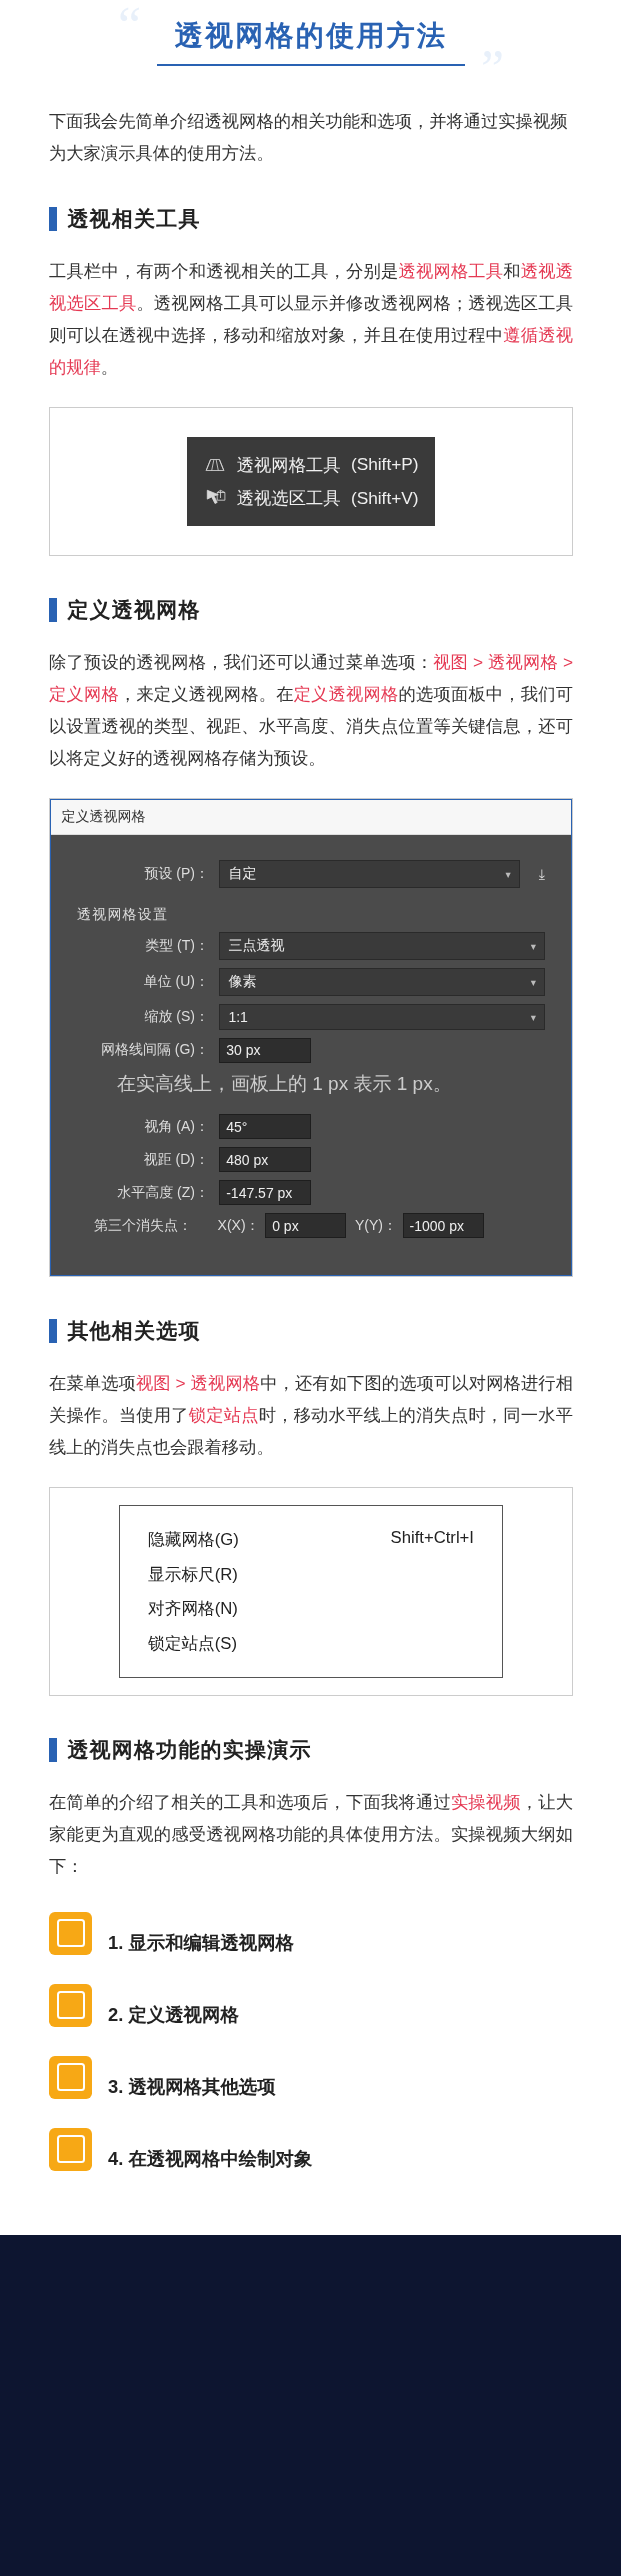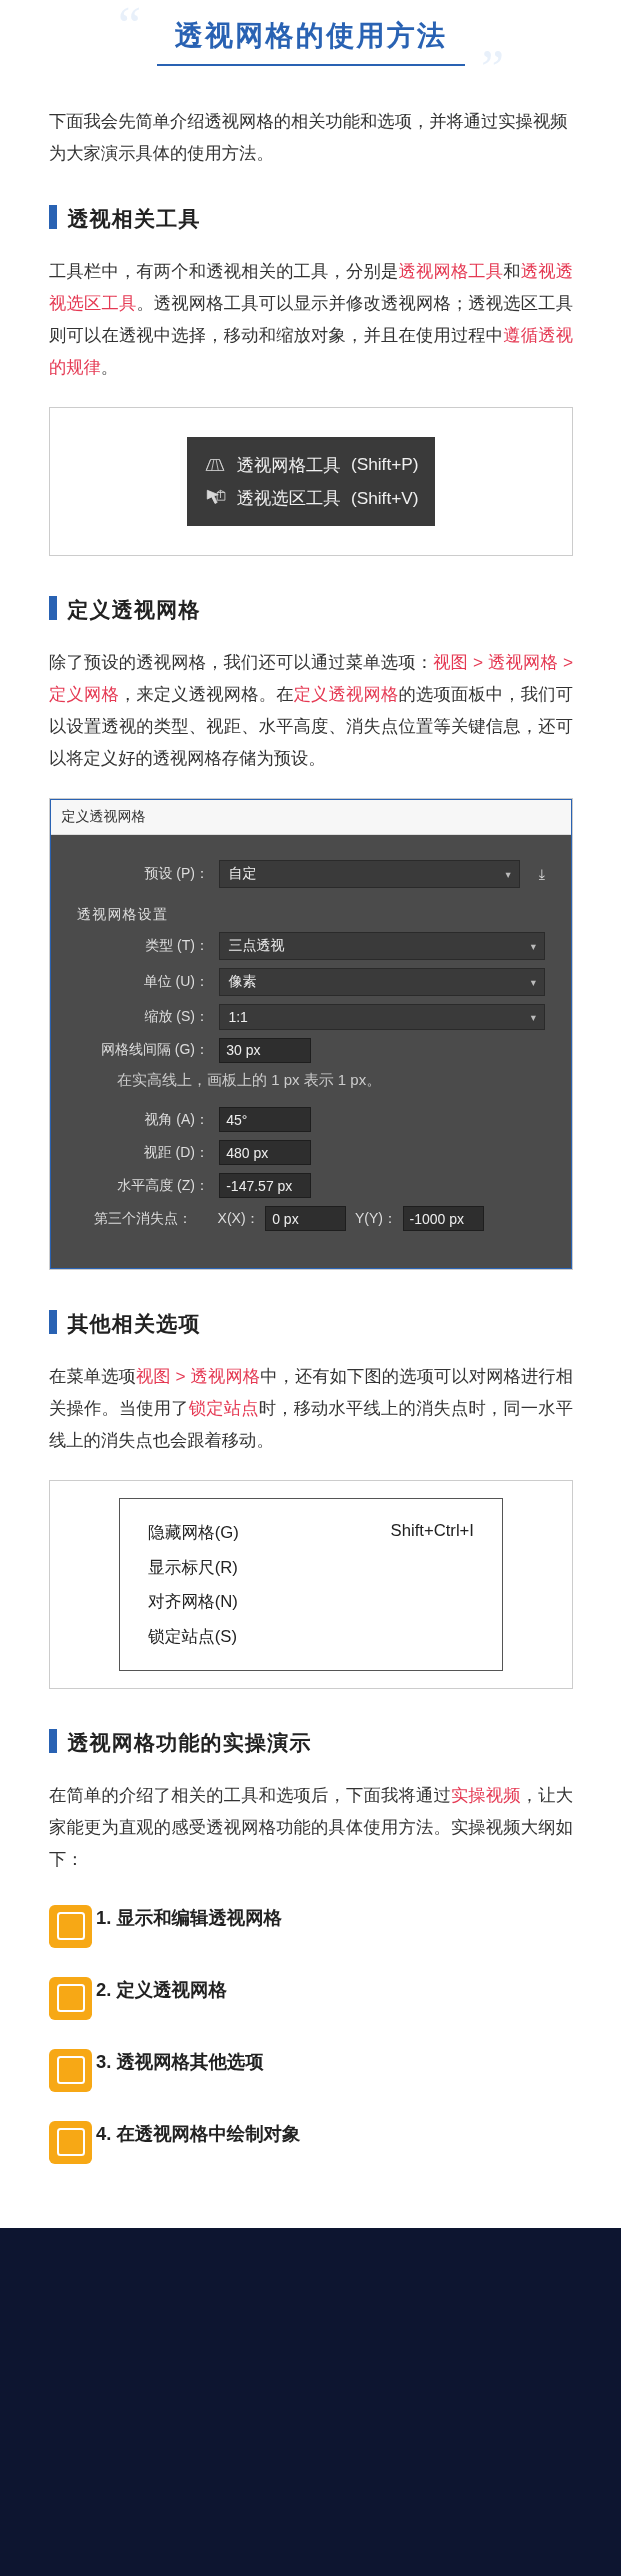--- a/index.html
+++ b/index.html
@@ -4,49 +4,49 @@
 <style>
 * { margin: 0; padding: 0; box-sizing: border-box; }
 body { background: #0d1530; font-family: "Microsoft YaHei", "PingFang SC", sans-serif; }
 .page { width: 622px; margin: 0 auto; background: #fff; padding: 17.3px 49px 35px; }
 .title-wrap { text-align: center; margin-bottom: 40px; position: relative; }
 .title-quote-left, .title-quote-right { position: absolute; font-size: 52px; color: #e8f0fa; font-family: Georgia, serif; line-height: 1; }
 .title-quote-left { left: 69px; top: -17.3px; }
 .title-quote-right { right: 69px; top: 26px; }
 .page-title { font-size: 28px; font-weight: 700; color: #2962b3; display: inline-block; border-bottom: 2.3px solid #2962b3; padding: 0 17.3px 8.6px; position: relative; z-index: 1; letter-spacing: 2.3px; }
 .intro { font-size: 17.3px; color: #333; line-height: 1.85; margin-bottom: 35px; }
-.section-heading { display: flex; margin-bottom: 23px; }
+.section-heading { display: flex; align-items: center; margin-bottom: 23px; }
 .blue-bar { width: 8px; height: 24px; background: #2962b3; margin-right: 10.4px; }
 .section-heading-text { font-size: 21px; font-weight: 700; color: #222; letter-spacing: 1.2px; }
 .body-text { font-size: 17.3px; color: #333; line-height: 1.85; margin-bottom: 23px; text-align: justify; }
 .hl { color: #e53953; }
 .img-box { border: 0.6px solid #ccc; padding: 29px; margin-bottom: 40px; display:flex; justify-content:center; }
 .tool-panel { background: #3a3a3a; padding: 11.5px 16px; display:inline-block; }
 .tool-row { display: flex; align-items: center; color: #f0f0f0; font-size: 17.3px; padding: 4.6px 0; gap: 10.4px;}
 .tool-icon { width: 23px; height: 23px; display:inline-flex;align-items:center;justify-content:center; }
 .tool-icon svg { stroke:#d8d8d8; fill:none; stroke-width:1.5; }
 .dialog-outer { border: 0.6px solid #2962b3; background:#fff; width: 100%; }
 .dialog-title { font-size: 14px; color: #333; padding: 8px 10.4px; border-bottom:0.6px solid #ddd; background:#f7f7f7; }
 .dialog-body { background: #4b4b4b; padding: 17.3px 26px 37px; color: #ddd; font-size: 14px;}
 .form-row { display:flex; align-items:center; gap:10.4px; margin: 8px 0; }
 .form-row .lbl { width: 132px; text-align:right; }
 .form-sel { flex:1; background:#3a3a3a; border:0.6px solid #2a2a2a; color:#eee; padding:4px 8px; display:flex; justify-content:space-between; align-items:center;text-align:right;}
 .chev { font-size:10.4px; color:#bbb; }
 .divider-label { margin: 17.3px 0 5.8px; color:#ddd; letter-spacing:1.2px; }
 .form-inp { background:#2e2e2e; border:0.6px solid #1e1e1e; color:#eee; padding:3.5px 5.8px; width:92px; display:inline-block;}
 .form-inp.sm { width:81px; }
-.hint { color:#ccc; font-size:15px; margin:7px 0 17.3px 40px;}
+.hint { color:#ccc; font-size:19px; margin:7px 0 17.3px 40px;}
 .row-2val { display:flex; align-items:center; gap:8.6px; }
 .row-2val .lbl { width:132px; text-align:center; }
 .row-2val .grp { display:flex; align-items:center; gap:5.8px; }
 .dl-icon { color:#ddd; font-size:14px; margin-left:8.6px; }
 .menu-box { border:0.6px solid #555; background:#fff; padding:16px 28px; width: 100%; }
 .menu-item { display:flex; justify-content:space-between; font-size:16.7px; color:#222; padding:5.8px 0; }
 .demo-list { margin-top:29px; }
-.demo-item { display:flex; align-items:flex-start; gap:4px; margin-bottom:29px;}
+.demo-item { display:flex; align-items:flex-end; gap:16px; margin-bottom:29px;}
 .demo-icon { width:43px; height:43px; background:#f7a815; border-radius:5.8px; display:flex;align-items:center;justify-content:center;}
 .demo-icon::before { content:""; width:24px; height:24px; border:2.3px solid #fff; border-radius:3.5px; position:relative;}
 .demo-label { font-size:18.4px; font-weight:700; color:#222; }
 </style>
 </head>
 <body>
 
 <div class="page">
 
   <div class="title-wrap">

